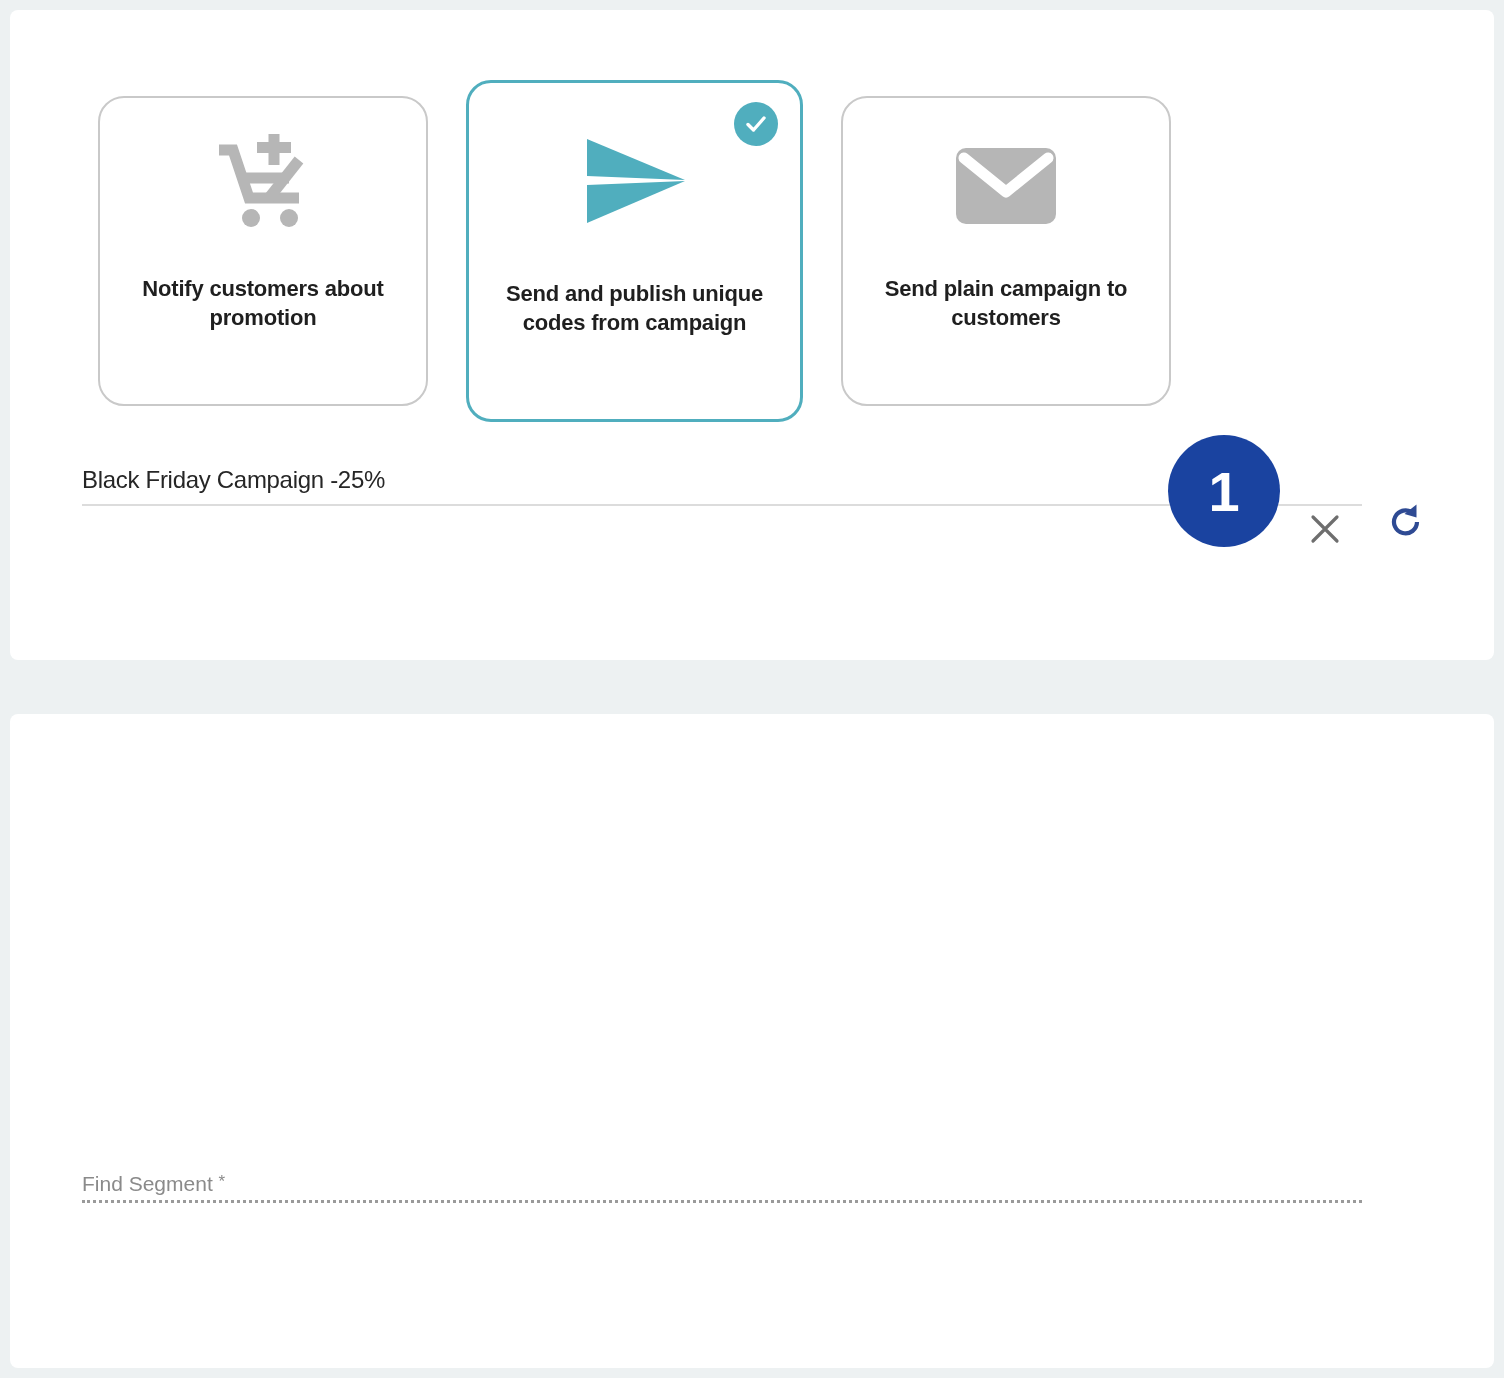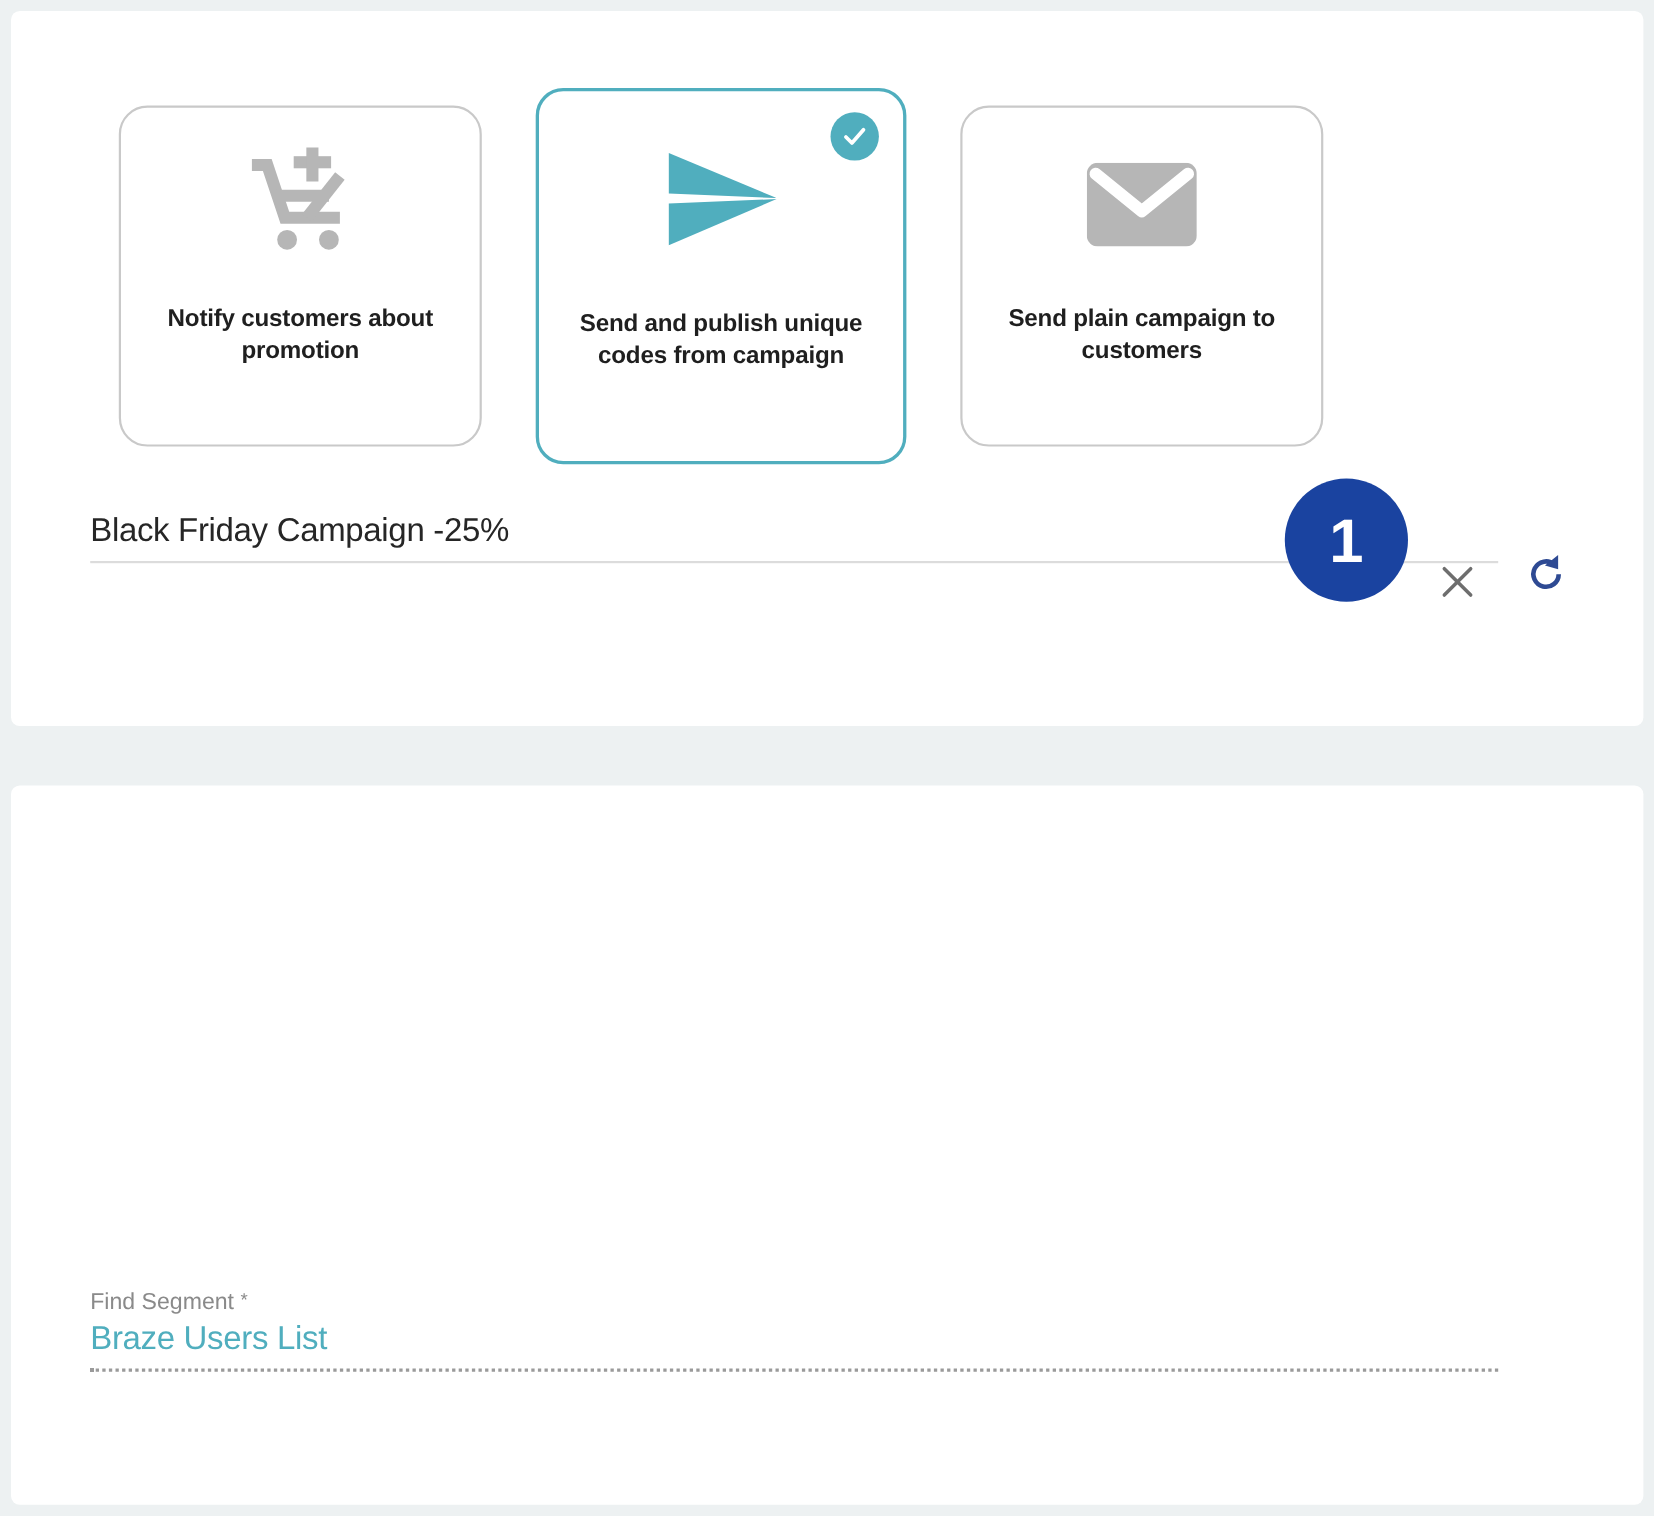--- a/index.html
+++ b/index.html
@@ -73,21 +73,21 @@
     width: 44px;
     height: 44px;
     border-radius: 50%;
     background: #50aebe;
     display: flex;
     align-items: center;
     justify-content: center;
   }
 
   
-  .row1 { left: 98px; top: 86px; gap: 11px; }
+  .row1 { left: 88px; top: 86px; }
   .row1 .opt-card { width: 330px; height: 310px; margin-right: 38px; }
   .row1 .opt-card.selected {
     width: 337px; height: 342px; margin-top: -16px; border-radius: 25px;
   }
   .row1 .opt-icon { height: 176px; align-items: center; }
   .row1 .opt-card.selected .opt-icon { height: 196px; }
   .row1 .check-badge { top: 19px; right: 22px; }
 
   
   .field {
@@ -98,21 +98,21 @@
   .field-label {
     font-size: 21px;
     color: #8a8a8a;
     letter-spacing: 0px;
     margin-bottom: 4px;
     white-space: nowrap;
   }
   .req-star-red { color: #c0392b; font-size: 17px; vertical-align: top; }
   .req-star-grey { color: #8a8a8a; font-size: 17px; vertical-align: top; }
   .field-value {
-    font-size: 30px;
+    font-size: 24px;
     color: #262626;
     letter-spacing: -0.3px;
     padding-bottom: 10px;
     white-space: nowrap;
   }
   .field-value.teal { color: #50aebe; }
   .field-underline-solid {
     border-bottom: 2px solid #dcdcdc;
     width: 100%;
   }
@@ -221,19 +221,18 @@
     <div class="step-badge badge1">1</div>
 
   </div>
 
   <div class="panel panel-bottom">
 
     <div class="field" style="top:458px;">
       <div class="field-label">
         <span>Find Segment</span> <span class="req-star-grey">*</span>
       </div>
-      <div class="field-value teal" title="Find Segment">Braze Users List</div>
       <div class="field-underline-dotted"></div>
     </div>
 
   </div>
 
 </div>
 
 </body></html>

